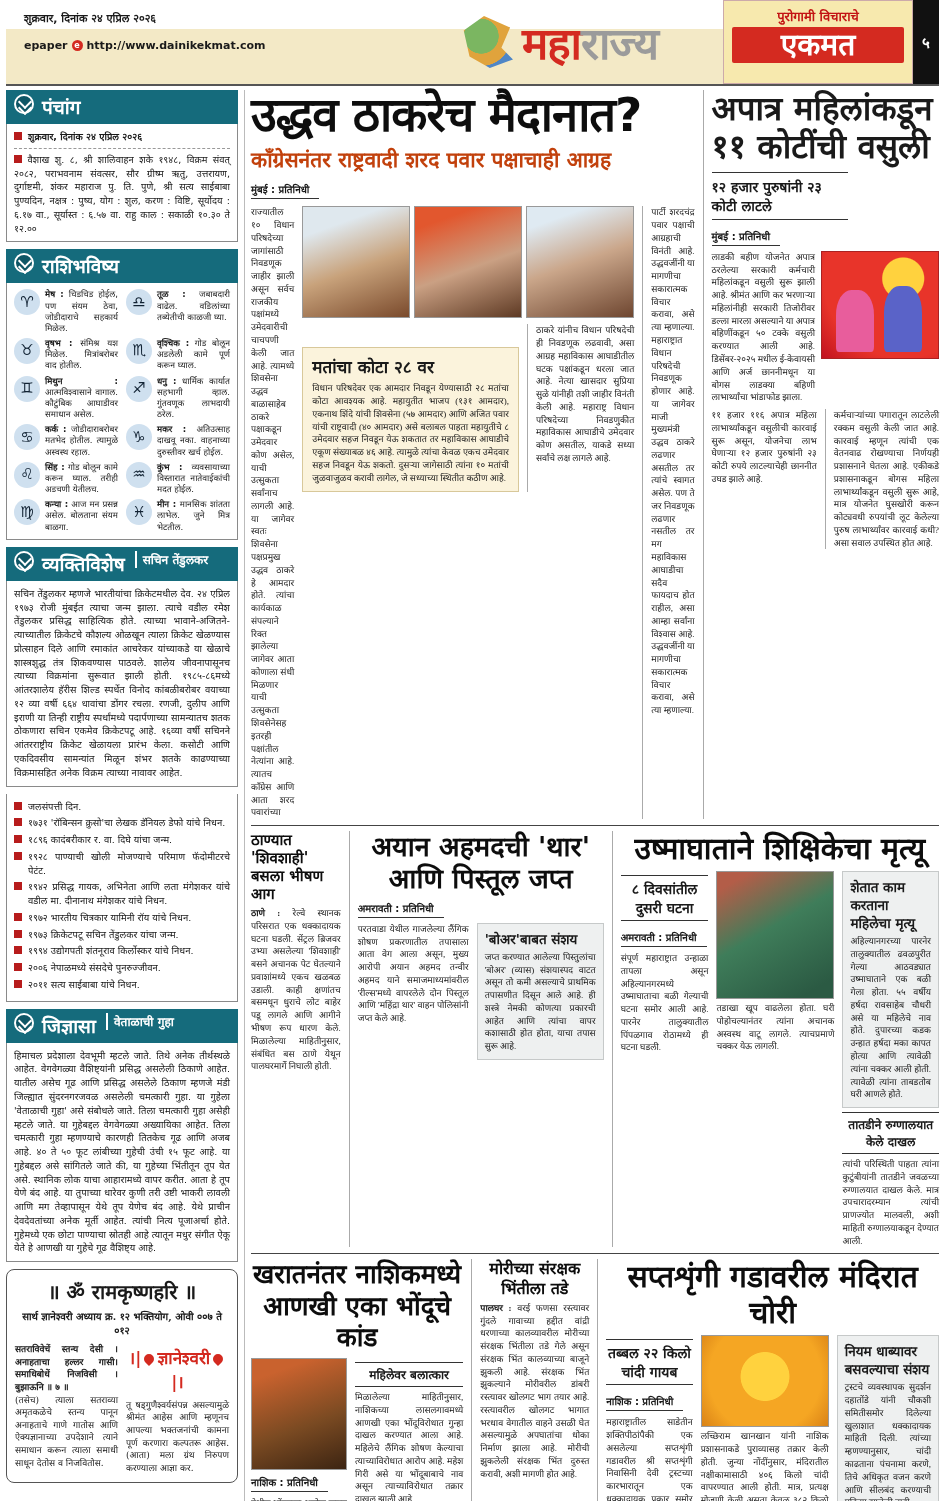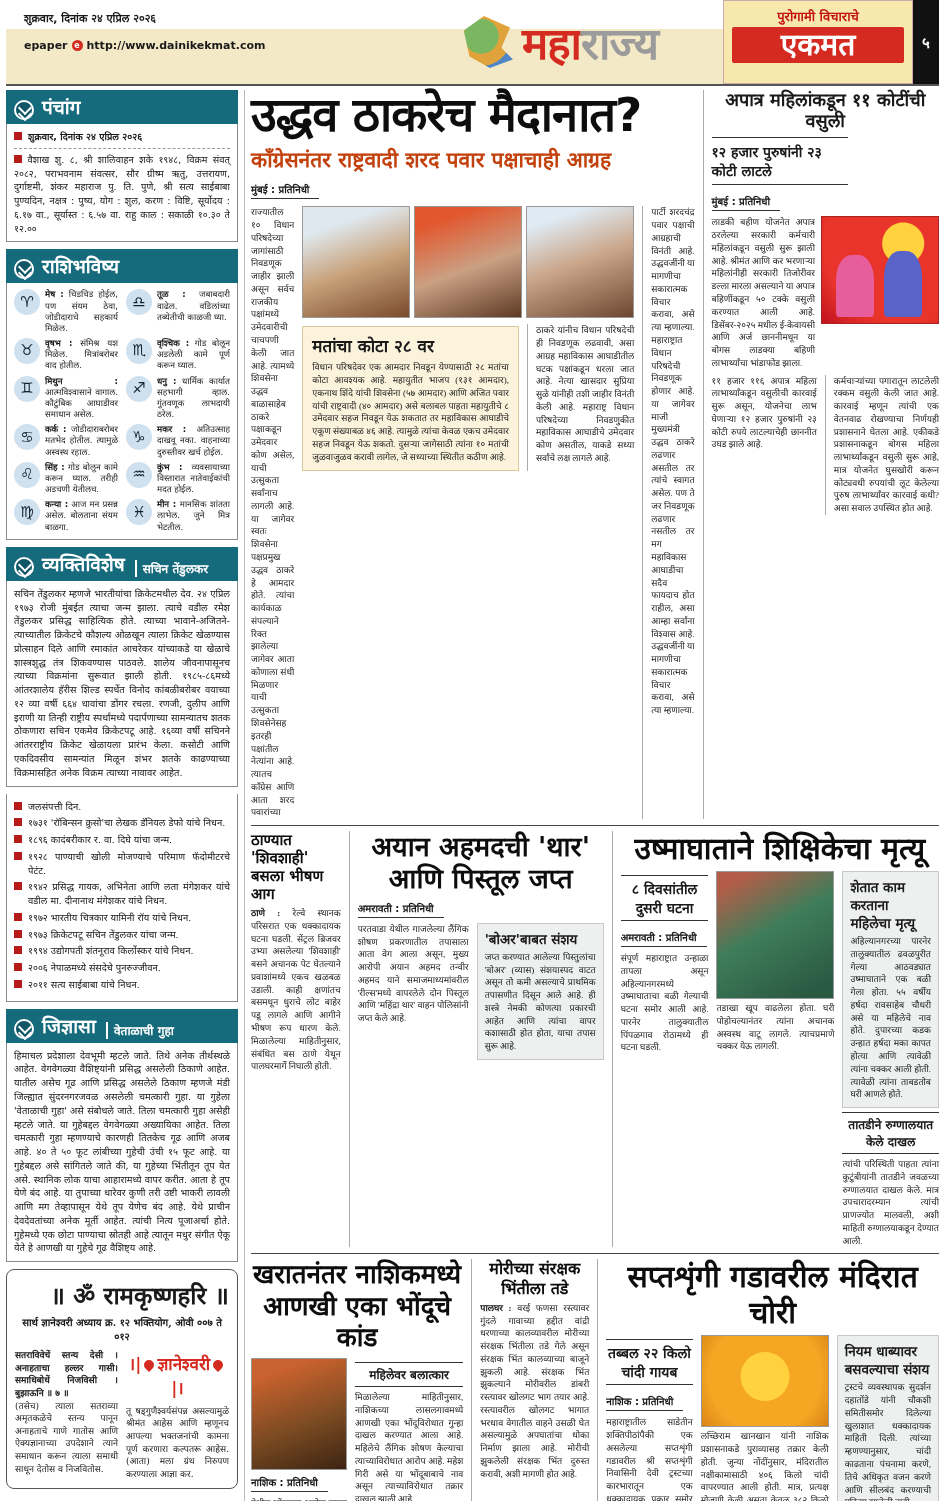--- a/index.html
+++ b/index.html
@@ -19,34 +19,34 @@
   .mh-title .gray { color:#9b9b9b; }
   .mh-right { width:190px; background:#f7e9ae; border:1px solid #caa; padding:6px 8px; text-align:center; }
   .mh-tagline { color:#c31414; font-weight:bold; font-size:13px; }
   .mh-brand { background:#d42a20; color:#fff; font-weight:bold; font-size:30px; line-height:36px; margin-top:2px; border-radius:2px; }
   .mh-pageno { width:26px; background:#111; color:#fff; display:flex; align-items:center; justify-content:center; font-size:15px; font-weight:bold; }
 
   .content { display:flex; gap:6px; }
 
   
   .sidebar { width:232px; flex:none; }
-  .sec-head { background:#156b7c; color:#fff; display:flex; align-items:flex-end; gap:8px; padding:4px 8px; font-weight:bold; font-size:19px; }
+  .sec-head { background:#156b7c; color:#fff; display:flex; align-items:flex-start; gap:8px; padding:4px 8px; font-weight:bold; font-size:19px; }
   .sec-head .chev { width:20px; height:20px; flex:none; border:2px solid #fff; border-radius:50%; background:#0e5666; position:relative; }
   .sec-head .chev::before, .sec-head .chev::after { content:""; position:absolute; left:4px; width:8px; height:8px; border-right:2px solid #fff; border-bottom:2px solid #fff; transform:rotate(45deg); }
   .sec-head .chev::before { top:1px; } .sec-head .chev::after { top:7px; }
   .sec-head .sub { font-size:12px; font-weight:bold; border-left:2px solid #fff; padding-left:6px; margin-left:2px; }
   .sec-box { border:1px solid #8a8a8a; border-top:none; padding:6px 7px; font-size:9.5px; line-height:1.45; text-align:justify; margin-bottom:7px; }
   .panch-date { display:flex; gap:6px; font-weight:bold; border-bottom:1px dashed #999; padding-bottom:4px; margin-bottom:4px; }
   .redsq { width:8px; height:8px; background:#b71c1c; flex:none; margin-top:2px; display:inline-block; }
   .rashi-grid { display:grid; grid-template-columns:1fr 1fr; gap:4px 8px; }
   .rashi-item { display:flex; gap:5px; font-size:8.6px; line-height:1.3; }
   .rashi-ico { width:26px; height:26px; flex:none; border-radius:50%; background:#cfe0ef; color:#123; font-size:15px; display:flex; align-items:center; justify-content:center; }
   .din-item { display:flex; gap:6px; margin-bottom:3px; }
   .om-box { border:1.5px solid #555; border-radius:8px; padding:8px; font-family:"DejaVu Serif", serif; }
-  .om-title { text-align:right; font-size:24px; font-weight:bold; }
+  .om-title { text-align:center; font-size:20px; font-weight:bold; }
   .om-sub { text-align:center; font-size:10px; font-weight:bold; margin:4px 0 6px; }
   .om-cols { display:flex; gap:8px; font-size:9px; line-height:1.4; text-align:justify; }
   .om-col { flex:1; }
   .om-verse { font-weight:bold; }
   .om-logo { color:#d42a20; font-weight:bold; font-size:17px; text-align:center; margin:4px 0; }
   .om-logo .pin { display:inline-block; width:10px; height:10px; background:#d42a20; border-radius:50% 50% 50% 0; transform:rotate(-45deg); margin:0 3px; }
 
   
   .main { flex:1; border-left:1px solid #bbb; padding-left:6px; }
   .row { display:flex; gap:8px; }
@@ -59,25 +59,25 @@
 
   .lead-wrap { flex:1.95; }
   .lead-hl { font-size:47px; font-weight:bold; letter-spacing:-1px; color:#0d0d0d; line-height:1.05; }
   .lead-sub { font-size:21px; font-weight:bold; color:#c2410c; margin:6px 0 4px; }
   .lead-cols { display:flex; gap:8px; margin-top:2px; }
   .lead-photos { display:flex; gap:4px; margin-bottom:6px; }
   .lead-photos .photo { width:108px; height:112px; }
   .ph-uddhav { background:linear-gradient(160deg,#dfe8ee 20%,#c8a27b 55%,#7a4a2c); }
   .ph-pol { background:linear-gradient(160deg,#e2572e 15%,#caa083 55%,#5e3a24); }
   .ph-sule { background:linear-gradient(160deg,#dfeaf2 15%,#caa68a 50%,#6e4630); }
-  .quota-box { background:#fbf3dc; border:1px solid #d8c89a; padding:7px 9px; margin-top:2px; }
+  .quota-box { background:#fbf3dc; border:1px solid #d8c89a; padding:7px 9px; margin-top:23px; }
   .quota-title { font-weight:bold; font-size:17px; margin-bottom:4px; }
 
   .recovery { flex:1; }
-  .rec-hl { font-size:18px; font-weight:bold; line-height:1.15; text-align:center; }
+  .rec-hl { font-size:33px; font-weight:bold; line-height:1.15; text-align:left; }
   .rec-sub { font-weight:bold; font-size:14px; text-align:left; border-top:1.5px solid #333; border-bottom:1.5px solid #333; padding:4px 0; margin:6px 0 4px; width:60%; }
   .rec-top { display:flex; gap:6px; }
   .rec-illu { width:118px; height:108px; flex:none; background:radial-gradient(circle at 70% 25%, #ffd23e 0 18%, #e8342a 19% 70%, #c1121f 100%); border:1px solid #a22; position:relative; }
   .rec-illu::before { content:""; position:absolute; left:14px; bottom:6px; width:38px; height:62px; background:#e85d9c; border-radius:40% 40% 8% 8%; }
   .rec-illu::after { content:""; position:absolute; right:16px; bottom:6px; width:38px; height:66px; background:#5a63c8; border-radius:40% 40% 8% 8%; }
   .rec-cols { display:flex; gap:8px; margin-top:5px; }
 
   .hl-m { font-weight:bold; line-height:1.2; color:#0d0d0d; }
   .shiv { flex:0.62; }
   .shiv .hl-m { font-size:15px; }

